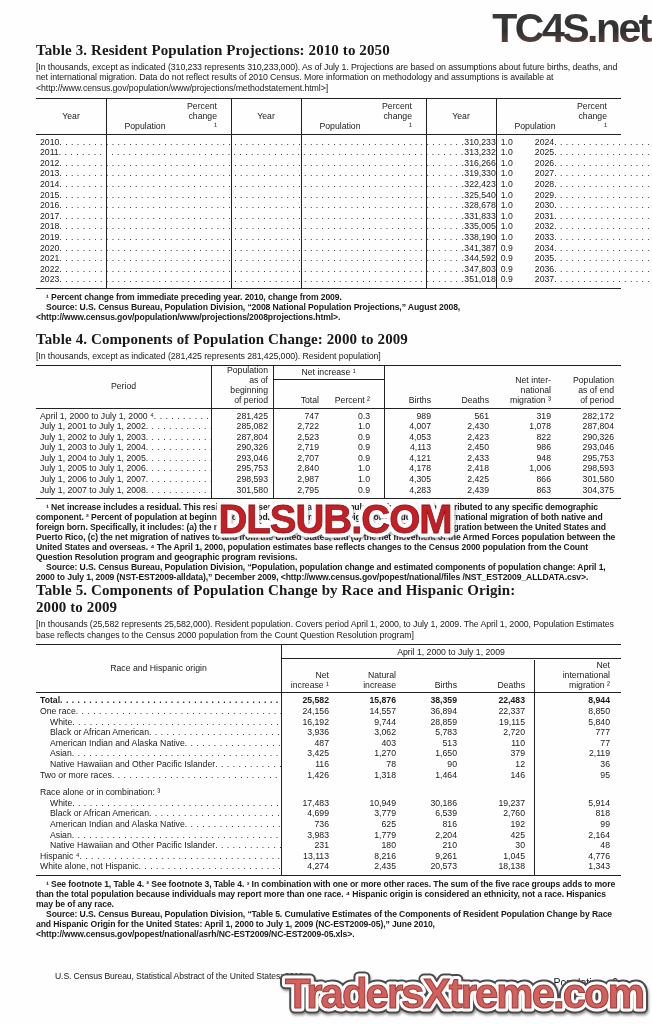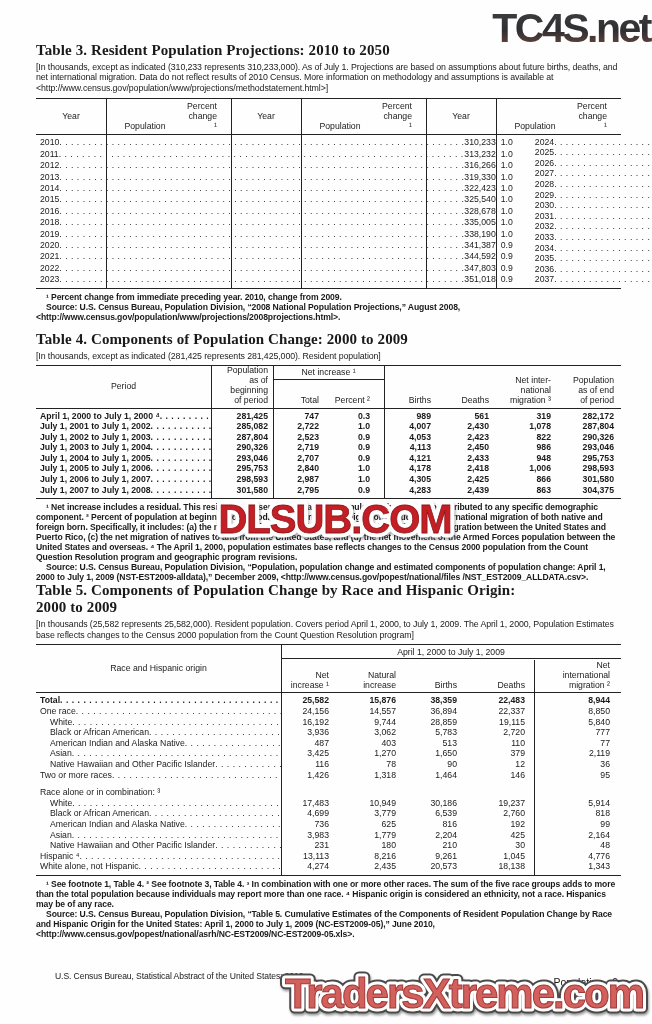--- a/index.html
+++ b/index.html
@@ -42,21 +42,21 @@
   .h4begin{width:62px;padding-right:5px;}
   .h4grp{width:111px;display:flex;flex-direction:column;}
   .h4grp .grp-label{text-align:center;border-bottom:1px solid #222;padding:2px 0 1px;}
   .h4grp .grp-cols{flex:1;display:flex;}
   .h4total{width:54px;padding-right:8px;}
   .h4pct{width:57px;padding-right:14px;}
   .h4births{width:60px;padding-right:13px;}
   .h4deaths{width:58px;padding-right:13px;}
   .h4mig{width:55px;padding-right:6px;}
   .h4end{width:64px;padding-right:7px;}
-  .t4{width:585px;margin:2px 0 3px;font-weight:bold;}
+  .t4{width:585px;margin:2px 0 3px;}
   .t4 .c-stub{width:175px;}
   .t4 .c-begin{width:62px;padding-right:5px;box-sizing:border-box;}
   .t4 .c-total{width:54px;padding-right:8px;box-sizing:border-box;}
   .t4 .c-pct{width:57px;padding-right:14px;box-sizing:border-box;}
   .t4 .c-births{width:60px;padding-right:13px;box-sizing:border-box;}
   .t4 .c-deaths{width:58px;padding-right:13px;box-sizing:border-box;}
   .t4 .c-mig{width:55px;padding-right:6px;box-sizing:border-box;}
   .t4 .c-end{width:64px;padding-right:7px;box-sizing:border-box;}
   .t4 .lbl{padding-left:4px;}
 
@@ -206,20 +206,30 @@
             <td class="num ccell">1.0</td>
           </tr>
               <tr>
             <td class="ycell">
                   <div class="stubflex">
                     <span class="lbl">2016</span>
                     <span class="dots"></span>
                   </div>
                 </td>
             <td class="num pcell">328,678</td>
+            <td class="num ccell">1.0</td>
+          </tr>
+              <tr>
+            <td class="ycell">
+                  <div class="stubflex">
+                    <span class="lbl">2017</span>
+                    <span class="dots"></span>
+                  </div>
+                </td>
+            <td class="num pcell">331,833</td>
             <td class="num ccell">1.0</td>
           </tr>
               <tr>
             <td class="ycell">
                   <div class="stubflex">
                     <span class="lbl">2018</span>
                     <span class="dots"></span>
                   </div>
                 </td>
             <td class="num pcell">335,005</td>

